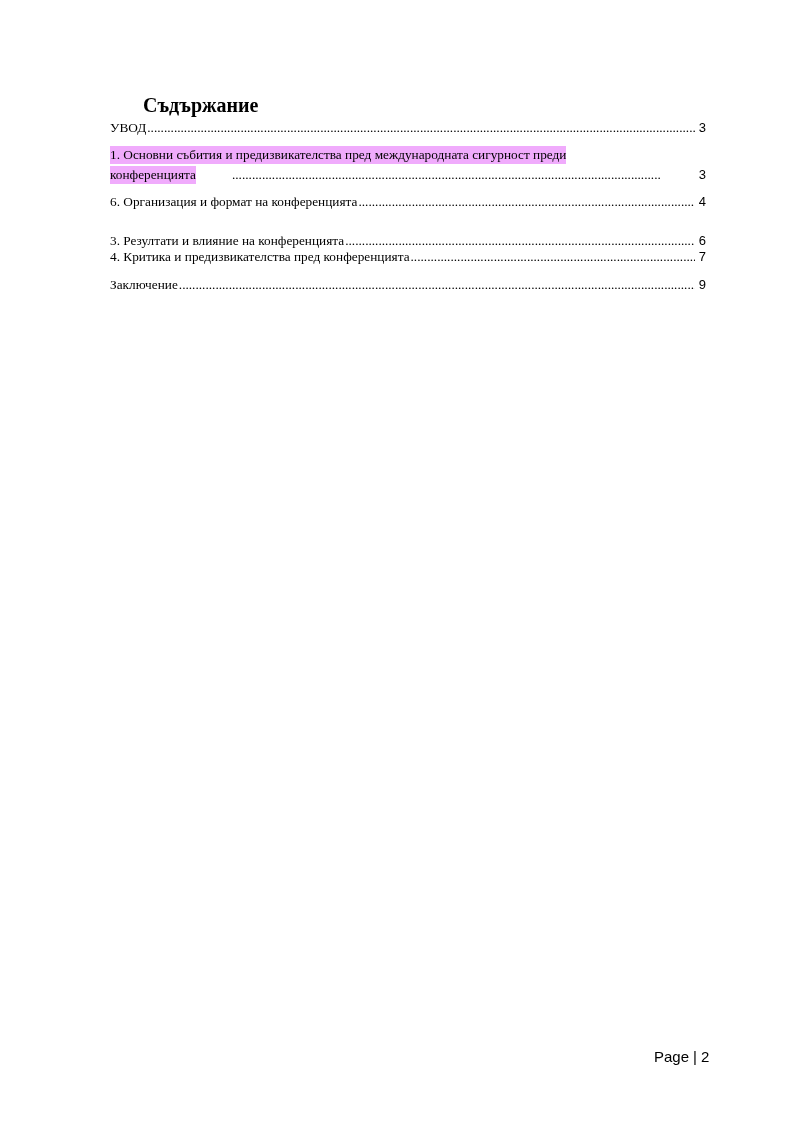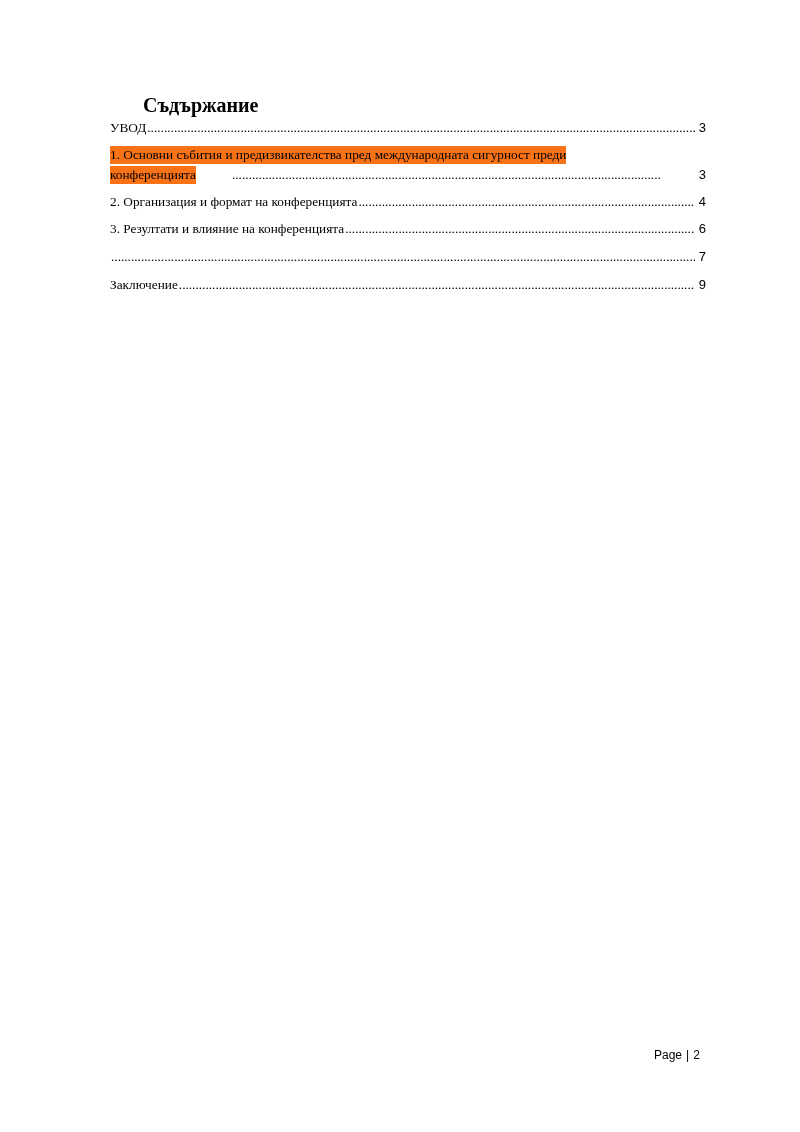--- a/index.html
+++ b/index.html
@@ -13,38 +13,38 @@
     }
     .toc { position: absolute; left: 110px; width: 596px; top: 0; }
     .toc-line {
       position: absolute; left: 0; width: 596px; height: 18px;
       display: flex; align-items: flex-end;
       font-family: "Liberation Serif", "DejaVu Serif", serif;
       font-size: 13.3px; color: #000; line-height: 18px;
       white-space: nowrap;
     }
     .toc-text { flex: 0 0 auto; }
-    .toc-text.hl { background: #f97316; }
+    .toc-text.hl { background: #f0abfc; }
     .leader {
       flex: 1 1 auto; overflow: hidden; margin: 0 1px;
       font-family: "Liberation Serif", "DejaVu Serif", serif;
       font-size: 13.3px; letter-spacing: 0px; color: #000;
     }
     .leader::before {
       content: "..............................................................................................................................................................................................................................................................";
     }
     .pg {
       flex: 0 0 auto;
       font-family: "Liberation Sans", "DejaVu Sans", sans-serif;
       font-size: 13px; width: 10px; text-align: right;
     }
     .footer {
       position: absolute; left: 654px; top: 1048px;
       font-family: "Liberation Sans", "DejaVu Sans", sans-serif;
-      font-size: 12px; color: #000; white-space: nowrap;
+      font-size: 15px; color: #000; white-space: nowrap;
     }
     .footer .sep { margin: 0 4px; }
   </style>
 </head>
 <body>
 
 <div class="page">
 
   <div class="toc-title">Съдържание</div>
 
@@ -59,32 +59,33 @@
     <div class="toc-line" style="top:146px;">
       <span class="toc-text hl">1. Основни събития и предизвикателства пред международната сигурност преди</span>
     </div>
     <div class="toc-line" style="top:166px;gap:35px;">
       <span class="toc-text hl">конференцията</span>
       <span class="leader"></span>
       <span class="pg">3</span>
     </div>
 
     <div class="toc-line" style="top:193px;">
-      <span class="toc-text">2. Организация и формат на конференцията </span>
+      <span class="toc-text">6. Организация и формат на конференцията </span>
       <span class="leader"></span>
       <span class="pg">4</span>
     </div>
 
-    <div class="toc-line" style="top:220px;align-items:flex-end;">
+    <div class="toc-line" style="top:232px;align-items:flex-end;">
       <span class="toc-text">3. Резултати и влияние на конференцията </span>
       <span class="leader"></span>
       <span class="pg">6</span>
     </div>
 
     <div class="toc-line" style="top:248px;">
+      <span class="toc-text">4. Критика и предизвикателства пред конференцията</span>
       <span class="leader"></span>
       <span class="pg">7</span>
     </div>
 
     <div class="toc-line" style="top:276px;align-items:flex-end;">
       <span class="toc-text">Заключение </span>
       <span class="leader"></span>
       <span class="pg">9</span>
     </div>
 

